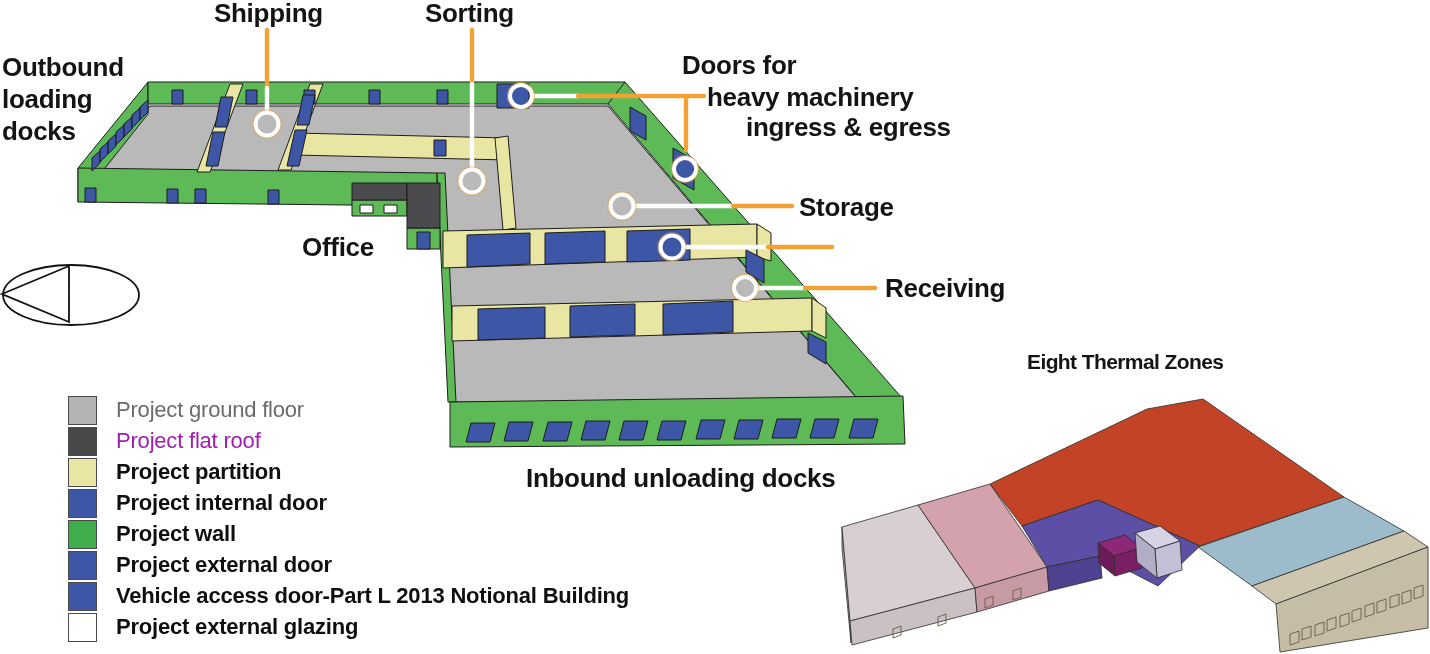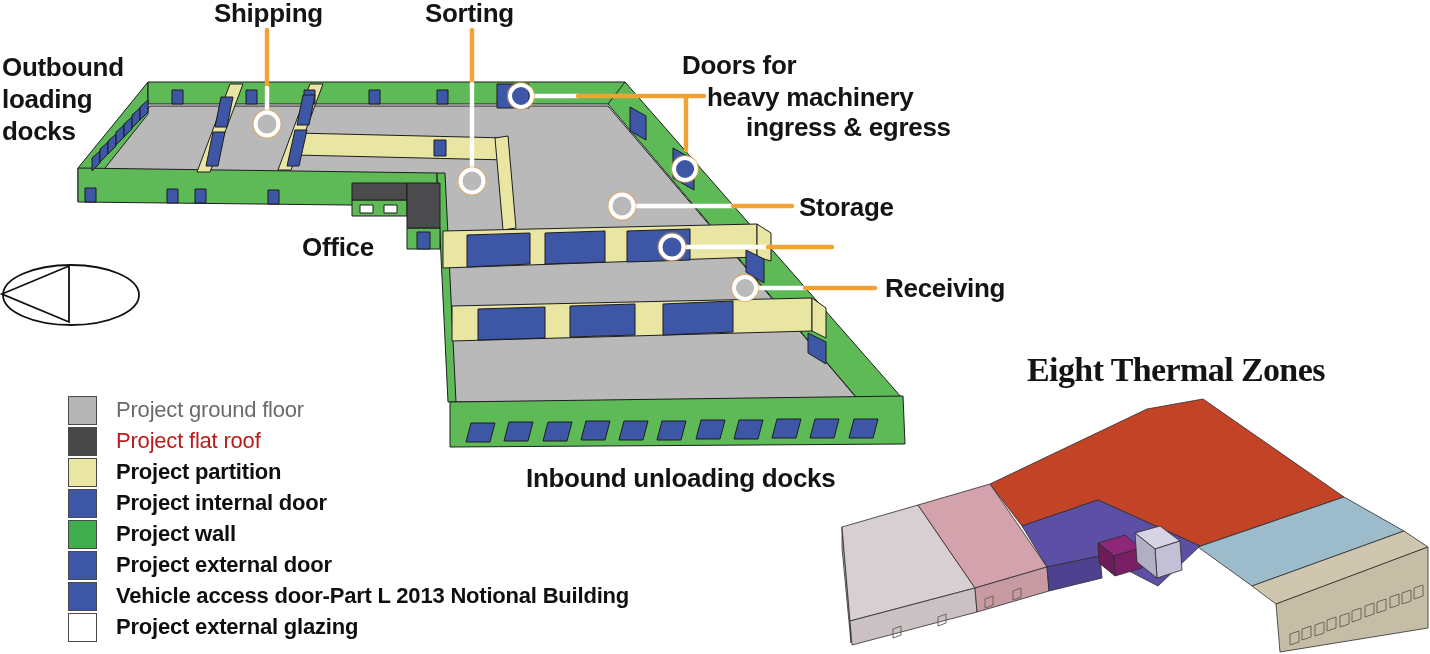--- a/index.html
+++ b/index.html
@@ -13,28 +13,28 @@
   .compass path,.compass ellipse,.compass line{fill:none;stroke:#111;stroke-width:1.8;}
   .ln-w{stroke:#ffffff;stroke-width:4.4;fill:none;stroke-linecap:round;}
   .ln-o{stroke:#f2a235;stroke-width:4.4;fill:none;stroke-linecap:round;}
   .ring{stroke:#ffffff;stroke-width:4;fill:none;}
   .ring-glow{stroke:rgba(242,162,53,.5);stroke-width:1.6;fill:none;}
   
   .lab{position:absolute;font-weight:700;font-size:26px;line-height:1.18;color:#141414;
        letter-spacing:-0.3px;white-space:nowrap;}
   .lab.multi{white-space:normal;}
   .lab .ln{display:block;}
-  #thermal-title{font-size:34px;letter-spacing:-0.6px;font-family:Liberation Serif, serif;}
+  #thermal-title{font-size:21px;letter-spacing:-0.6px;}
   
   #legend{position:absolute;left:68px;top:395px;}
   .lrow{display:flex;align-items:center;height:30px;margin-bottom:1px;}
   .sw{width:29px;height:29px;border:1.5px solid #4a4a4a;box-sizing:border-box;flex:0 0 auto;}
   .lbl{margin-left:19px;font-size:22px;letter-spacing:-0.2px;color:#0f0f0f;font-weight:700;}
   .lrow.muted .lbl{color:#6b6b6b;font-weight:400;}
-  .lrow.dark .lbl{color:#b91c1c;font-weight:400;}
+  .lrow.dark .lbl{color:#a21caf;font-weight:400;}
 </style>
 </head>
 <body>
 
 <div id="stage">
 
   <svg id="scene" viewBox="0 0 1430 654">
 
     <g class="bld">
 

